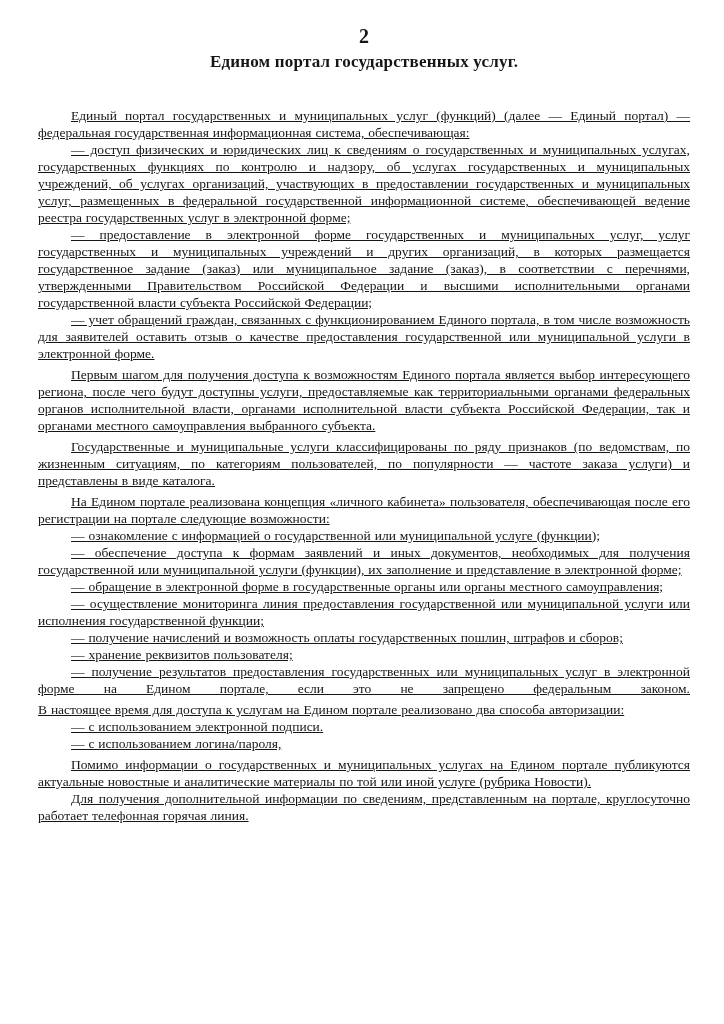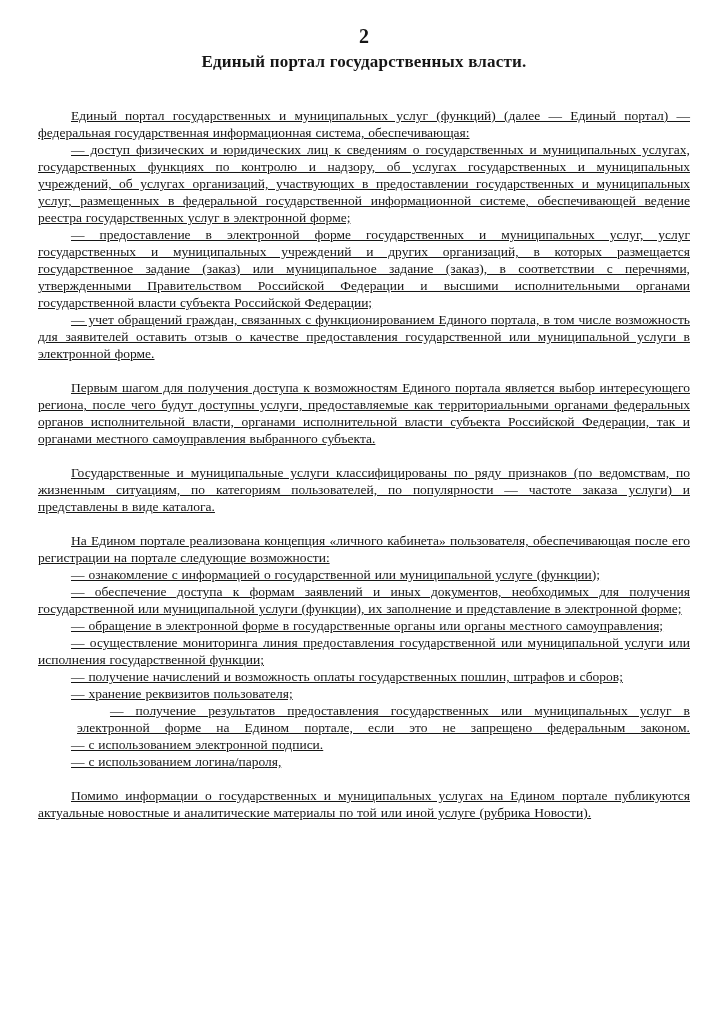--- a/index.html
+++ b/index.html
@@ -41,46 +41,47 @@
     margin: 0;
     font-size: 13.5px;
     line-height: 17px;
     text-align: justify;
     word-spacing: 0.5px;
   }
   p.indent {
     text-indent: 33px;
   }
   p.gap {
-    margin-top: 17px;
+    margin-top: 4px;
   }
   p.justify-last {
     text-align-last: justify;
-    margin-left: 39px;
   }
 </style>
 </head>
 <body>
 
 <div class="page">
   <p class="page-number">2</p>
-  <h1 class="doc-title">Единый портал государственных власти.</h1>
+  <h1 class="doc-title">Едином портал государственных услуг.</h1>
 
   <div class="body-text">
     <p class="para indent">Единый портал государственных и муниципальных услуг (функций) (далее — Единый портал) — федеральная государственная информационная система, обеспечивающая:</p>
     <p class="para indent">— доступ физических и юридических лиц к сведениям о государственных и муниципальных услугах, государственных функциях по контролю и надзору, об услугах государственных и муниципальных учреждений, об услугах организаций, участвующих в предоставлении государственных и муниципальных услуг, размещенных в федеральной государственной информационной системе, обеспечивающей ведение реестра государственных услуг в электронной форме;</p>
     <p class="para indent">— предоставление в электронной форме государственных и муниципальных услуг, услуг государственных и муниципальных учреждений и других организаций, в которых размещается государственное задание (заказ) или муниципальное задание (заказ), в соответствии с перечнями, утвержденными Правительством Российской Федерации и высшими исполнительными органами государственной власти субъекта Российской Федерации;</p>
     <p class="para indent">— учет обращений граждан, связанных с функционированием Единого портала, в том числе возможность для заявителей оставить отзыв о качестве предоставления государственной или муниципальной услуги в электронной форме.</p>
     <p class="para indent gap">Первым шагом для получения доступа к возможностям Единого портала является выбор интересующего региона, после чего будут доступны услуги, предоставляемые как территориальными органами федеральных органов исполнительной власти, органами исполнительной власти субъекта Российской Федерации, так и органами местного самоуправления выбранного субъекта.</p>
     <p class="para indent gap">Государственные и муниципальные услуги классифицированы по ряду признаков (по ведомствам, по жизненным ситуациям, по категориям пользователей, по популярности — частоте заказа услуги) и представлены в виде каталога.</p>
     <p class="para indent gap">На Едином портале реализована концепция «личного кабинета» пользователя, обеспечивающая после его регистрации на портале следующие возможности:</p>
     <p class="para indent">— ознакомление с информацией о государственной или муниципальной услуге (функции);</p>
     <p class="para indent">— обеспечение доступа к формам заявлений и иных документов, необходимых для получения государственной или муниципальной услуги (функции), их заполнение и представление в электронной форме;</p>
     <p class="para indent">— обращение в электронной форме в государственные органы или органы местного самоуправления;</p>
     <p class="para indent">— осуществление мониторинга линия предоставления государственной или муниципальной услуги или исполнения государственной функции;</p>
     <p class="para indent">— получение начислений и возможность оплаты государственных пошлин, штрафов и сборов;</p>
     <p class="para indent">— хранение реквизитов пользователя;</p>
     <p class="para indent justify-last">— получение результатов предоставления государственных или муниципальных услуг в электронной форме на Едином портале, если это не запрещено федеральным законом.</p>
+    <p class="para gap">В настоящее время для доступа к услугам на Едином портале реализовано два способа авторизации:</p>
     <p class="para indent">— с использованием электронной подписи.</p>
     <p class="para indent">— с использованием логина/пароля,</p>
     <p class="para indent gap">Помимо информации о государственных и муниципальных услугах на Едином портале публикуются актуальные новостные и аналитические материалы по той или иной услуге (рубрика Новости).</p>
+    <p class="para indent">Для получения дополнительной информации по сведениям, представленным на портале, круглосуточно работает телефонная горячая линия.</p>
   </div>
 </div>
 
 </body></html>

